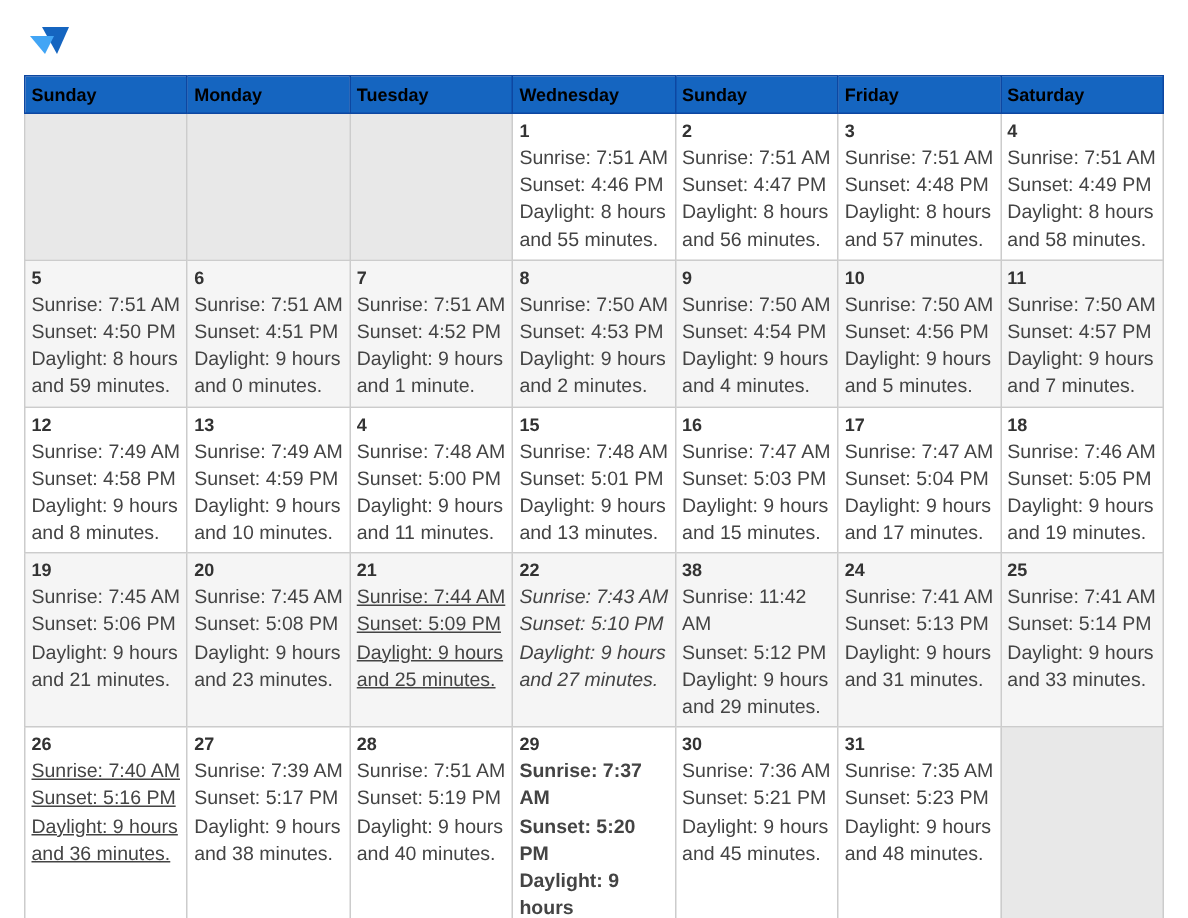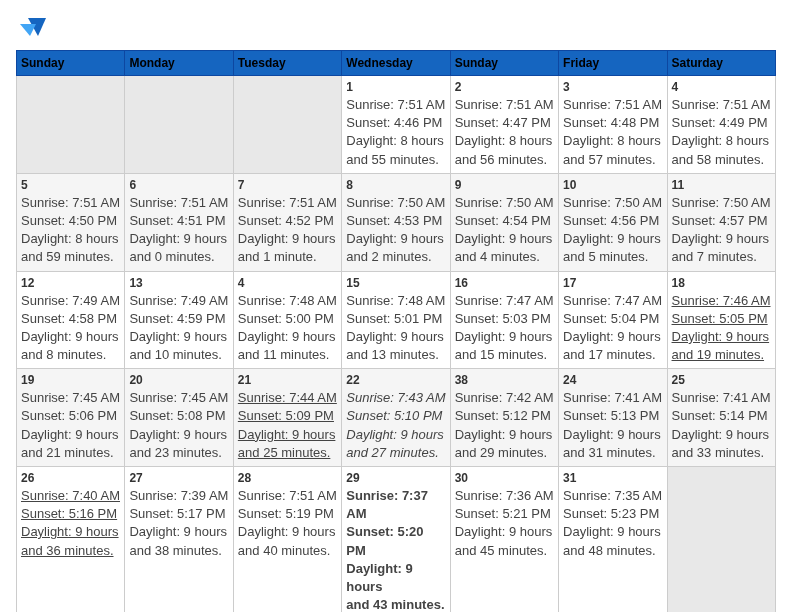--- a/index.html
+++ b/index.html
@@ -257,21 +257,21 @@
         </td>
         <td>
           <span class="day-num">17</span>
           <div class="day-info" style="white-space: pre-line;">Sunrise: 7:47 AM
 Sunset: 5:04 PM
 Daylight: 9 hours
 and 17 minutes.</div>
         </td>
         <td>
           <span class="day-num">18</span>
-          <div class="day-info" style="white-space: pre-line; text-decoration: underline;">Sunrise: 7:46 AM
+          <div class="day-info" style="white-space: pre-line;">Sunrise: 7:46 AM
 Sunset: 5:05 PM
 Daylight: 9 hours
 and 19 minutes.</div>
         </td>
       </tr>
       <tr>
         <td>
           <span class="day-num">19</span>
           <div class="day-info" style="white-space: pre-line;">Sunrise: 7:45 AM
 Sunset: 5:06 PM
@@ -294,21 +294,21 @@
         </td>
         <td>
           <span class="day-num">22</span>
           <div class="day-info" style="white-space: pre-line; font-style: italic;">Sunrise: 7:43 AM
 Sunset: 5:10 PM
 Daylight: 9 hours
 and 27 minutes.</div>
         </td>
         <td>
           <span class="day-num">38</span>
-          <div class="day-info" style="white-space: pre-line;">Sunrise: 7:42 AM
+          <div class="day-info" style="white-space: pre-line;">Sunrise: 11:42 AM
 Sunset: 5:12 PM
 Daylight: 9 hours
 and 29 minutes.</div>
         </td>
         <td>
           <span class="day-num">24</span>
           <div class="day-info" style="white-space: pre-line;">Sunrise: 7:41 AM
 Sunset: 5:13 PM
 Daylight: 9 hours
 and 31 minutes.</div>

